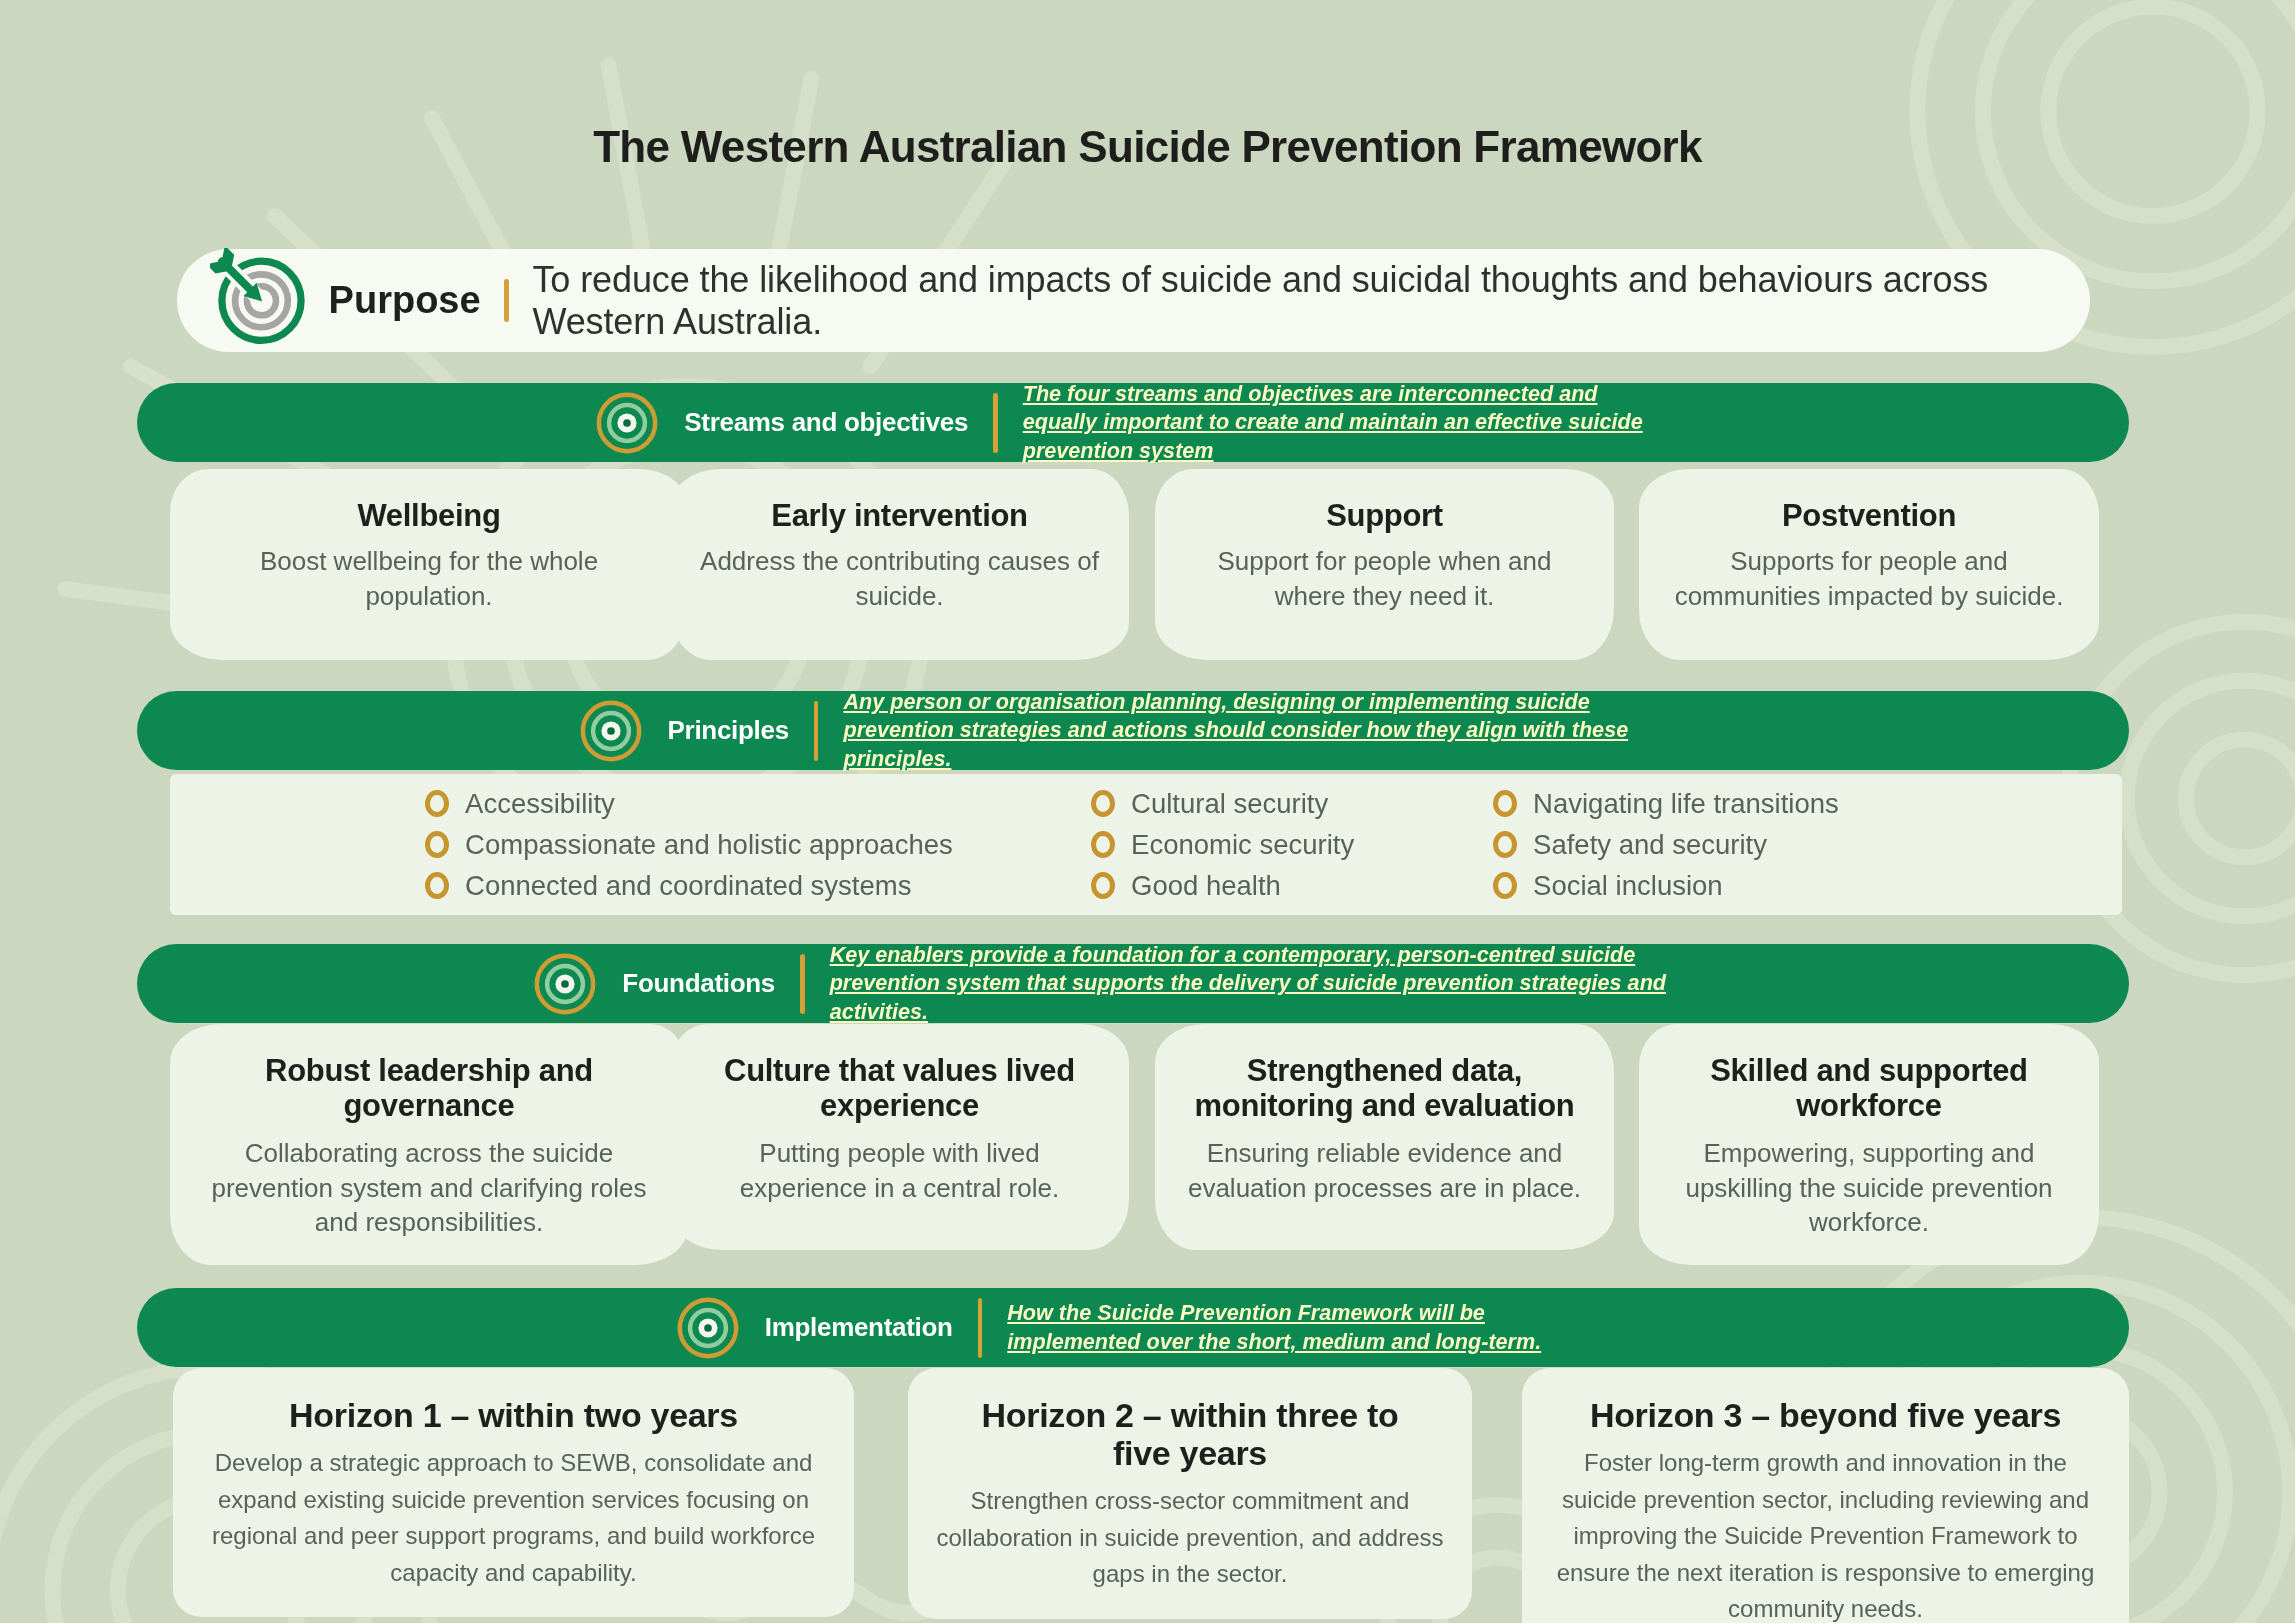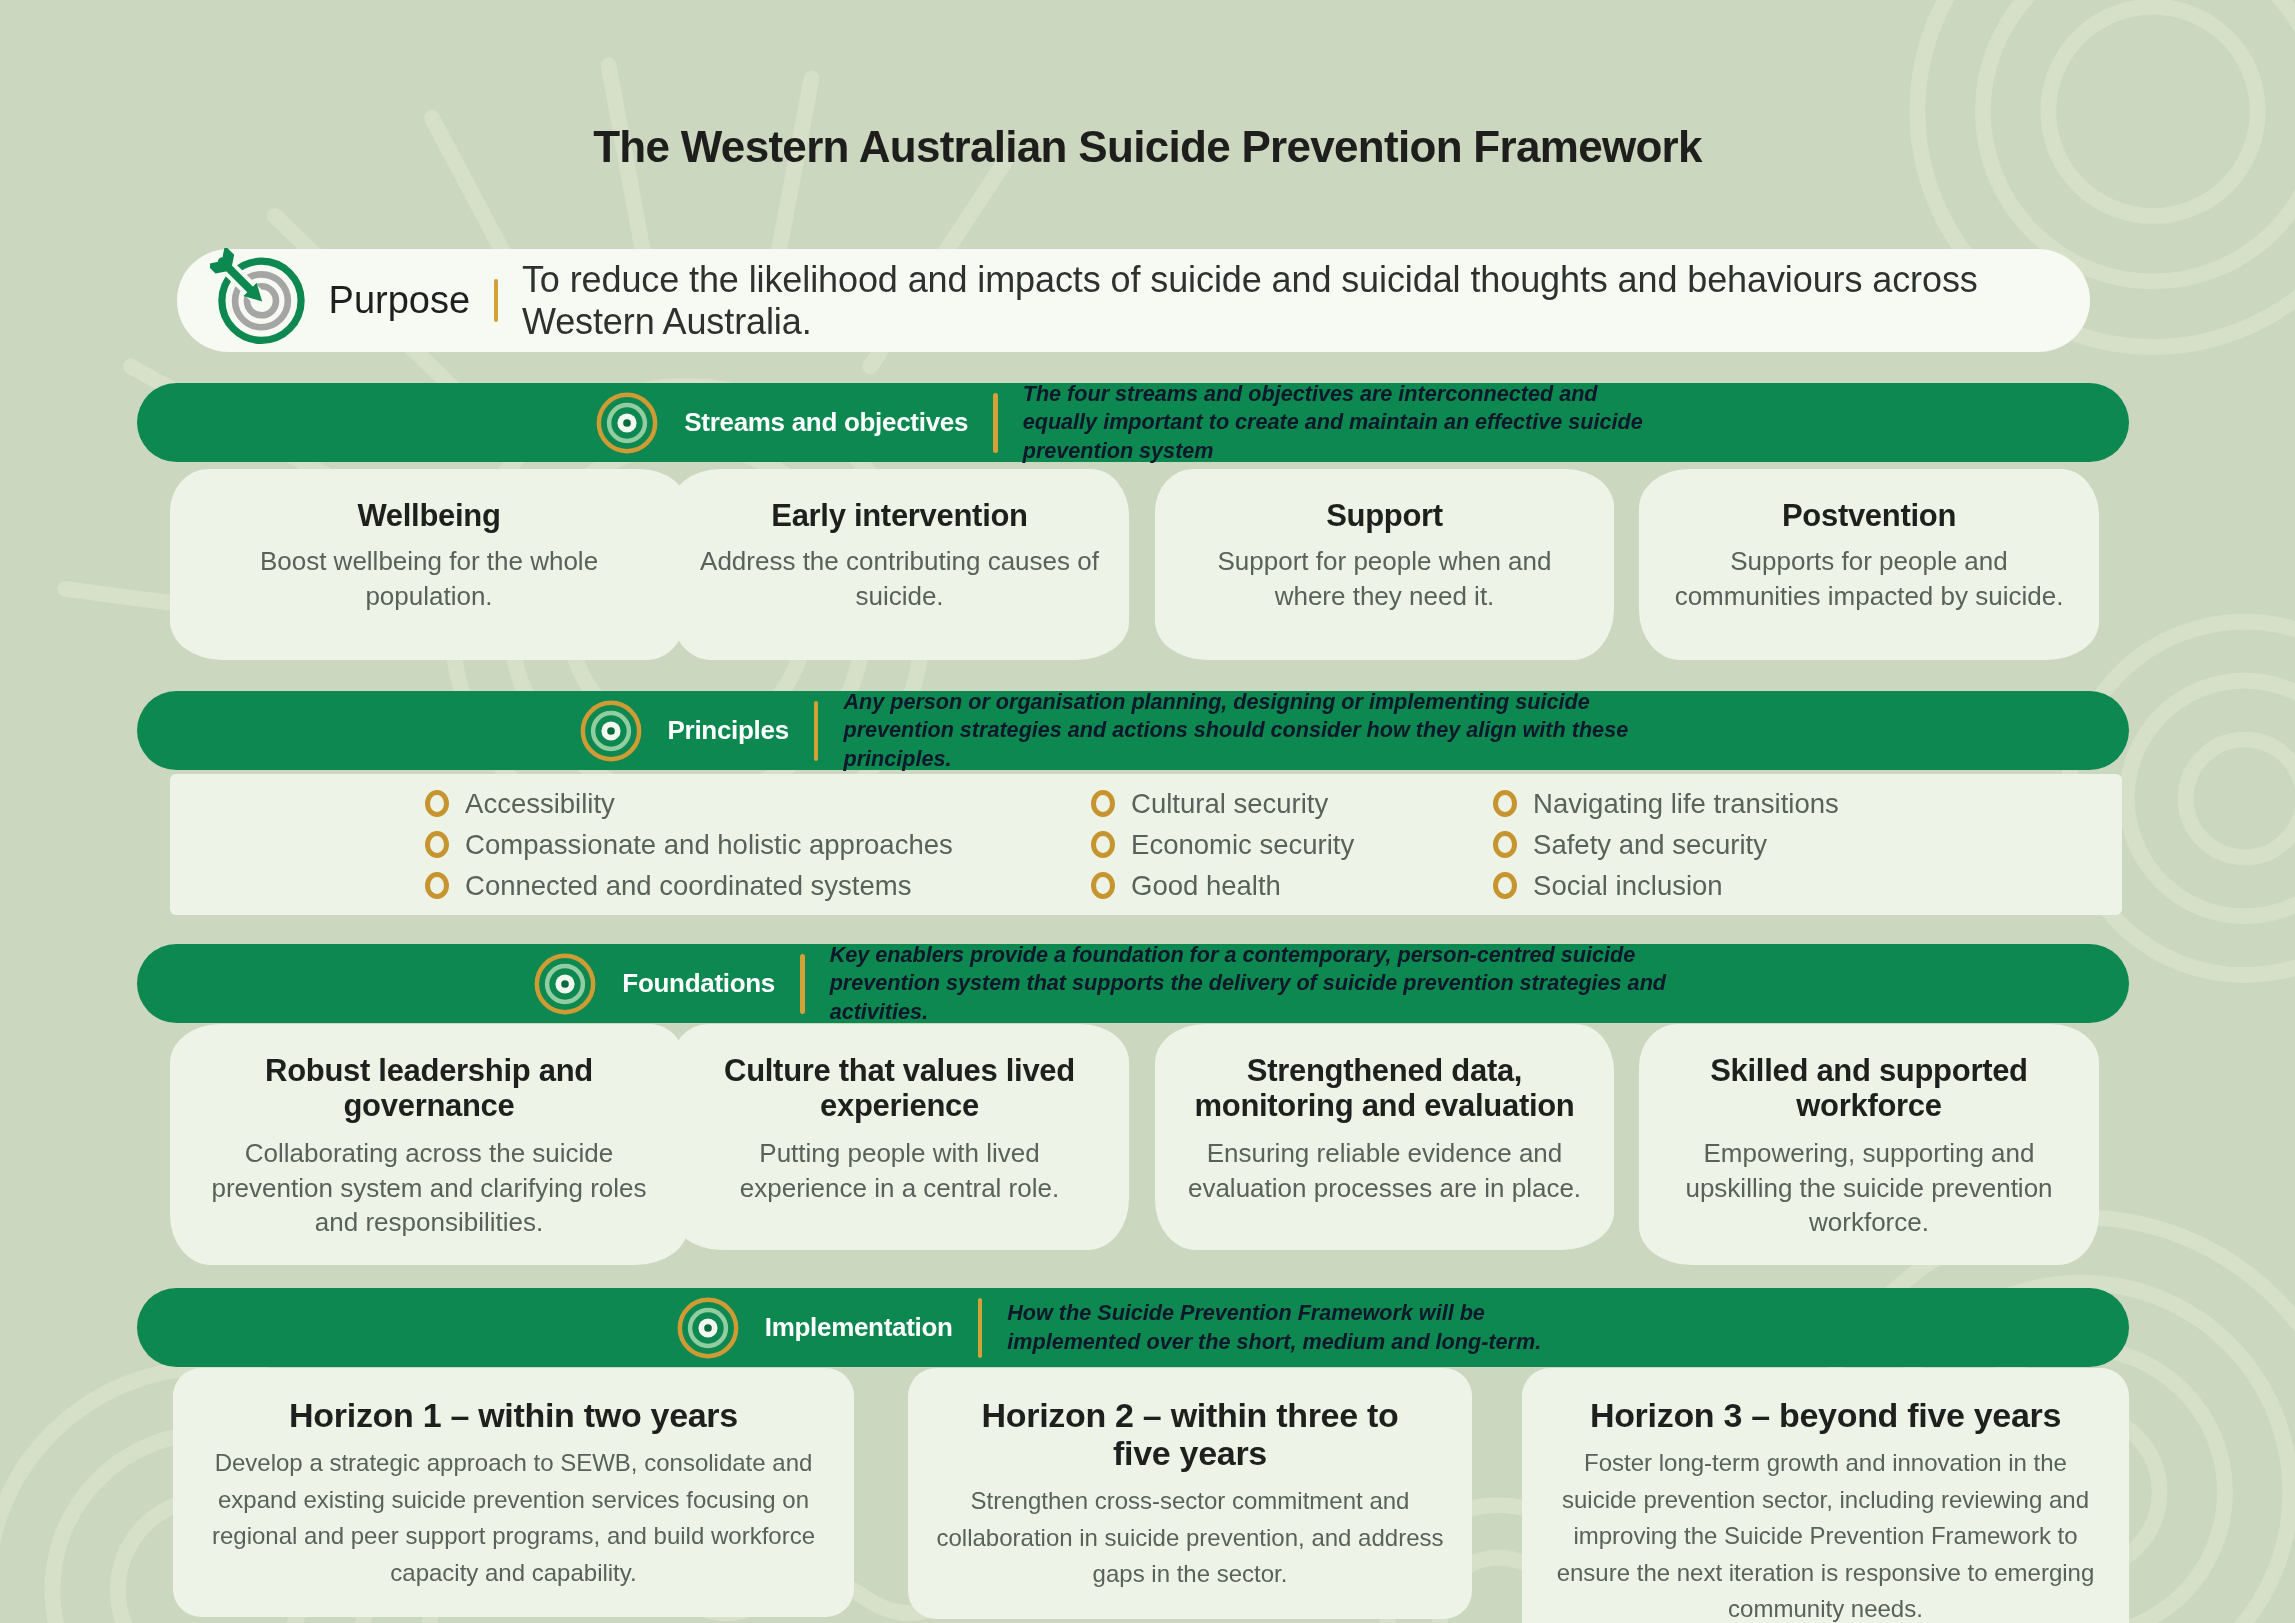--- a/index.html
+++ b/index.html
@@ -27,37 +27,37 @@
   }
 
   
   .purpose {
     left: 177px; top: 249px; width: 1913px; height: 103px;
     background: #F7FAF2; border-radius: 59px;
     display: flex; align-items: center;
     padding-left: 33px;
   }
   .p-icon svg { display: block; width: 99px; height: 99px; margin-top: -5.2px; }
-  .p-label { font-size: 38px; font-weight: 400; color: #1D201D; margin-left: 19.6px; }
+  .p-label { font-size: 38px; font-weight: 700; color: #1D201D; margin-left: 19.6px; }
   .gold-bar { width: 4.6px; background: #D4A038; border-radius: 2.6px; flex: none; }
   .p-bar { height: 43px; margin: 0 23.6px; }
   .p-text { font-size: 36px; color: #2E322E; letter-spacing: -0.1px; }
 
   
   .banner {
     left: 137px; width: 1992px; height: 79px;
     background: #0C8850; border-radius: 41px;
     display: flex; align-items: center; justify-content: center; gap: 25px;
     color: #ffffff;
   }
   .b0 { top: 383px; } .b1 { top: 691px; } .b2 { top: 944px; } .b3 { top: 1288px; }
   .b-icon svg { display: block; width: 64px; height: 64px; }
   .b-label { font-size: 26px; font-weight: 800; letter-spacing: -0.3px; white-space: nowrap; }
   .b-bar { height: 60px; }
-  .b-desc { font-size: 21.6px; font-style: italic; font-weight: 600; line-height: 1.3; color: #0f172a; }
+  .b-desc { font-size: 21.6px; font-style: italic; font-weight: 600; line-height: 1.3; color: #fef9c3; text-decoration: underline; }
   .d0 { max-width: 648px; } .d1 { max-width: 844px; } .d2 { max-width: 903px; } .d3 { max-width: 583px; }
 
   
   .card {
     background: #EDF3E6;
     text-align: center; color: #59615B;
     padding: 30px 26px 26px;
   }
   .card h3 { margin: 0 0 10.5px; font-size: 31px; font-weight: 800; line-height: 1.12; letter-spacing: -0.3px; color: #1D201D; }
   .card p { margin: 0; font-size: 26px; line-height: 1.32; }

